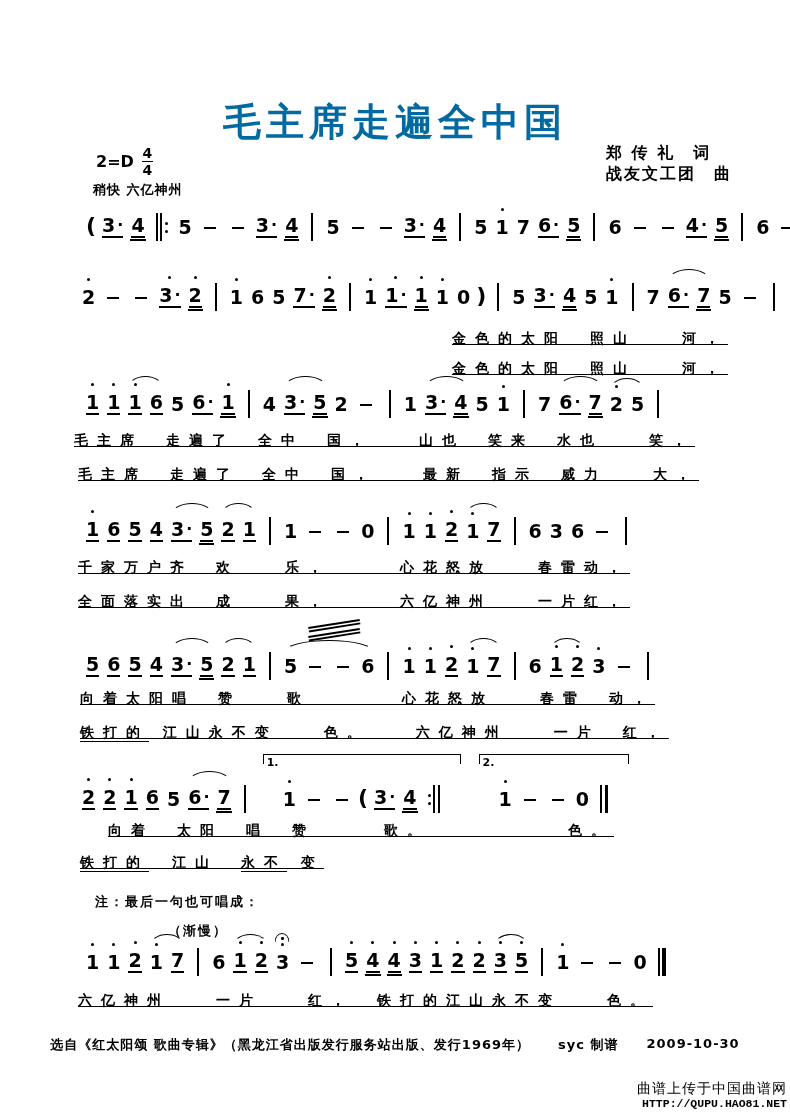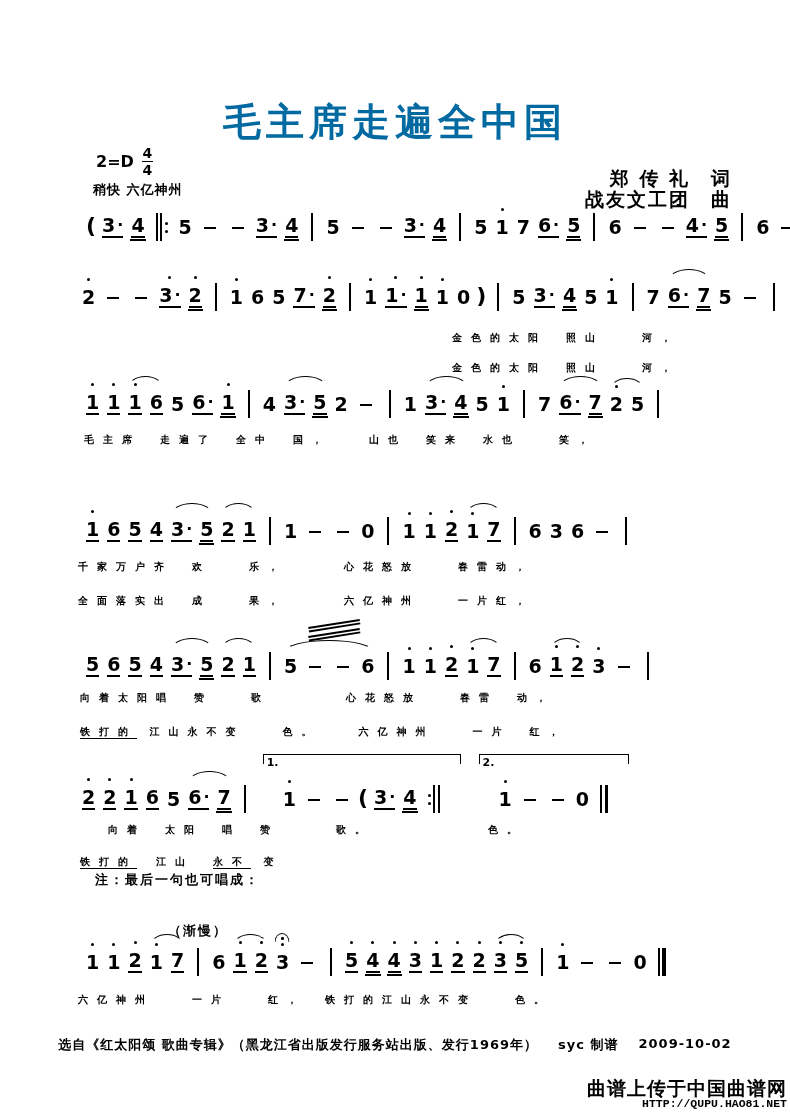--- a/index.html
+++ b/index.html
@@ -7,21 +7,21 @@
         overflow:hidden;color:#000;font-family:"DejaVu Sans",sans-serif;}
   
   .title{position:absolute;top:72px;left:0;width:100%;text-align:center;
          font-size:38px;font-weight:bold;letter-spacing:5px;}
   .keysig{position:absolute;top:146px;left:96px;display:flex;align-items:center;gap:8px;
           font-weight:bold;font-size:16px;}
   .frac{display:inline-flex;flex-direction:column;align-items:center;font-size:14px;line-height:14px;}
   .frac i{font-style:normal;}
   .frac .bar4{width:11px;height:1px;background:#000;margin:1px 0;}
   .tempo{position:absolute;top:181px;left:93px;font-size:13px;font-weight:bold;letter-spacing:1px;}
-  .credits{position:absolute;top:168px;right:58px;text-align:right;font-size:19px;
+  .credits{position:absolute;top:142px;right:58px;text-align:left;font-size:16px;
            font-weight:bold;line-height:21px;letter-spacing:2px;}
   
   #score{position:absolute;inset:0;}
   .mline{position:absolute;display:flex;align-items:flex-end;height:24px;}
   .note{position:relative;display:inline-flex;align-items:flex-end;margin:0 4px;}
   .note .dg{font-weight:bold;font-size:19px;line-height:22px;font-family:"DejaVu Sans",sans-serif;}
   .note .ndot{font-weight:bold;font-size:16px;line-height:22px;margin-left:2px;}
   .oct{position:absolute;top:-8px;left:50%;margin-left:-1.5px;width:3px;height:3px;
        border-radius:50%;background:#000;}
   .ferm{position:absolute;top:-18px;left:50%;transform:translateX(-50%);width:13px;height:8px;
@@ -45,29 +45,29 @@
         border-radius:50% 50% 0 0/100% 100% 0 0;}
   .volta{position:relative;display:inline-flex;align-items:flex-end;padding:0 16px;margin:0 8px;}
   .volta::before{content:"";position:absolute;left:0;right:2px;top:-31px;height:9px;
         border-top:1.5px solid #000;border-left:1.5px solid #000;border-right:1.5px solid #000;}
   .volta::after{content:attr(data-label);position:absolute;left:4px;top:-29px;
         font-size:11px;font-weight:bold;}
   .gliss{position:absolute;top:-32px;left:28px;}
   .gliss i{display:block;width:52px;height:1.6px;background:#000;margin-bottom:7px;
         transform:rotate(-9deg);box-shadow:0 3.5px 0 0 #000;}
   
-  .lyr{position:absolute;font-size:10px;font-weight:bold;letter-spacing:9px;
-       white-space:pre;line-height:20px;}
+  .lyr{position:absolute;font-size:14px;font-weight:bold;letter-spacing:9px;
+       white-space:pre;line-height:20px;text-decoration:underline;}
   .lyr .useg{border-bottom:1.5px solid #000;padding-bottom:1px;}
   .ann{position:absolute;font-size:13px;font-weight:bold;letter-spacing:2px;white-space:pre;}
   
   .footer{position:absolute;top:1036px;left:0;right:0;display:flex;justify-content:center;
-          gap:20px;font-size:13px;font-weight:bold;letter-spacing:1px;white-space:pre;}
+          gap:28px;font-size:13px;font-weight:bold;letter-spacing:1px;white-space:pre;}
   .watermark{position:absolute;right:3px;top:1081px;text-align:right;line-height:15px;}
-  .wm1{font-size:19px;font-weight:bold;letter-spacing:1px;}
+  .wm1{font-size:14px;font-weight:normal;letter-spacing:1px;}
   .wm2{font-family:"Liberation Mono","DejaVu Sans Mono",monospace;font-size:11.5px;font-weight:bold;}
 </style>
 </head>
 <body>
 
 <div class="page">
   <h1 class="title" style="color: #0369a1;">毛主席走遍全中国</h1>
 
   <div class="keysig">
     <span>2=D</span>
@@ -673,35 +673,36 @@
         <span class="note">
           <b class="dg">0</b>
         </span>
         <span class="rpt">
           <i class="bl2"></i>
           <i class="blk"></i>
         </span>
       </div>
       <div class="lyr" style="top: 328px; left: 452px;"><span>金色的太阳　照山　　河，</span></div>
       <div class="lyr" style="top: 358px; left: 452px;"><span>金色的太阳　照山　　河，</span></div>
-      <div class="lyr" style="top: 430px; left: 84px;"><span>毛主席　走遍了　全中　国，　　山也　笑来　水也　　笑，</span></div>
+      <div class="lyr" style="top: 430px; left: 74px;"><span>毛主席　走遍了　全中　国，　　山也　笑来　水也　　笑，</span></div>
+      <div class="lyr" style="top: 464px; left: 78px;"><span>毛主席　走遍了　全中　国，　　最新　指示　威力　　大，</span></div>
       <div class="lyr" style="top: 557px; left: 78px;"><span>千家万户齐　欢　　乐，　　　心花怒放　　春雷动，</span></div>
       <div class="lyr" style="top: 591px; left: 78px;"><span>全面落实出　成　　果，　　　六亿神州　　一片红，</span></div>
       <div class="lyr" style="top: 688px; left: 80px;"><span>向着太阳唱　赞　　歌　　　　心花怒放　　春雷　动，</span></div>
       <div class="lyr" style="top: 722px; left: 80px;"><span class="useg">铁打的</span><span> 江山永不变　　色。　　六亿神州　　一片　红，</span></div>
       <div class="lyr" style="top: 820px; left: 80px; padding-left: 28px;"><span>向着　太阳　唱　赞　　　歌。　　　　　　色。</span></div>
       <div class="lyr" style="top: 852px; left: 80px;"><span class="useg">铁打的</span><span>　江山　</span><span class="useg">永不</span><span> 变</span></div>
       <div class="lyr" style="top: 990px; left: 78px;"><span>六亿神州　　一片　　红，　铁打的江山永不变　　色。</span></div>
-      <div class="ann" style="top: 871px; left: 95px; font-family: Liberation Serif, serif;">注：最后一句也可唱成：</div>
+      <div class="ann" style="top: 893px; left: 95px; font-family: Liberation Serif, serif;">注：最后一句也可唱成：</div>
       <div class="ann" style="top: 922px; left: 168px;">（渐慢）</div>
     </div>
 
   <div class="footer">
     <span>选自《红太阳颂 歌曲专辑》（黑龙江省出版发行服务站出版、发行1969年）</span>
     <span>syc 制谱</span>
-    <span>2009-10-02</span>
+    <span>2009-10-30</span>
   </div>
 
   <div class="watermark">
     <div class="wm1">曲谱上传于中国曲谱网</div>
     <div class="wm2">HTTP://QUPU.HAO81.NET</div>
   </div>
 </div>
 
 </body></html>

